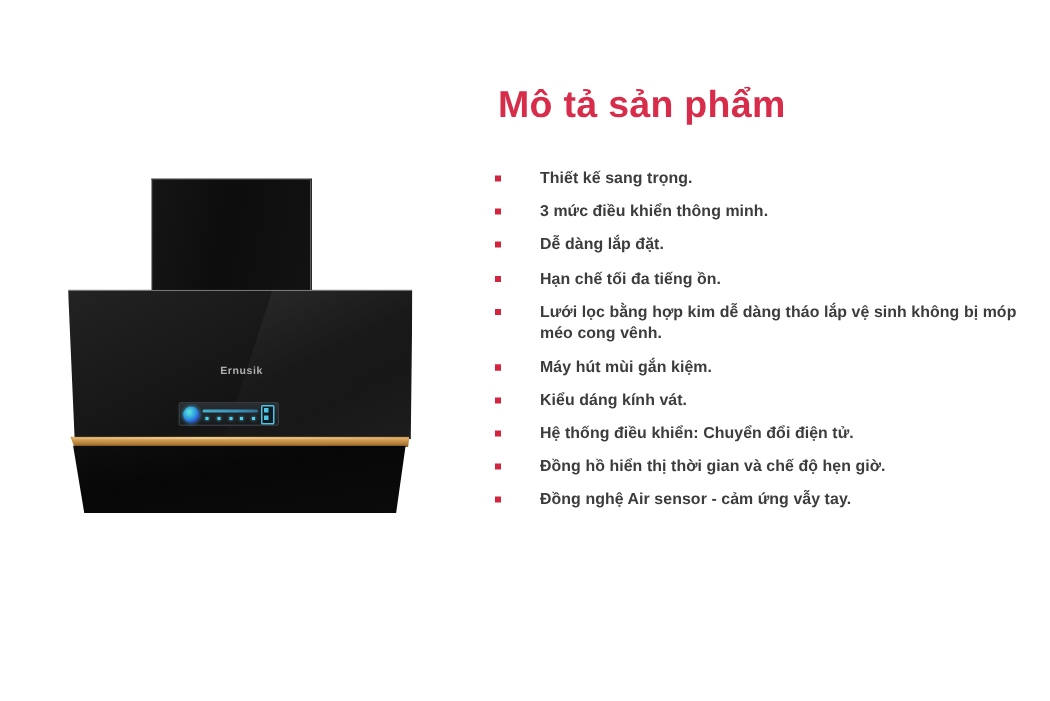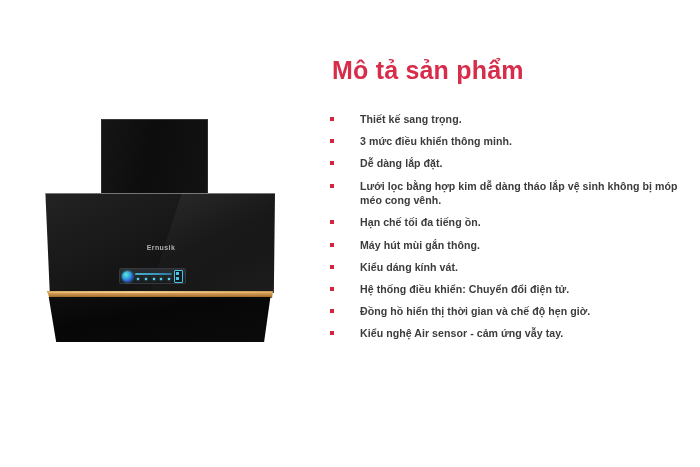--- a/index.html
+++ b/index.html
@@ -317,43 +317,43 @@
       <li class="feature-item">
         <span class="feature-bullet"></span>
         <span class="feature-text">3 mức điều khiển thông minh.</span>
       </li>
       <li class="feature-item">
         <span class="feature-bullet"></span>
         <span class="feature-text">Dễ dàng lắp đặt.</span>
       </li>
       <li class="feature-item">
         <span class="feature-bullet"></span>
+        <span class="feature-text">Hạn chế tối đa tiếng ồn.</span>
+      </li>
+      <li class="feature-item">
+        <span class="feature-bullet"></span>
         <span class="feature-text">Lưới lọc bằng hợp kim dễ dàng tháo lắp vệ sinh không bị móp méo cong vênh.</span>
       </li>
       <li class="feature-item">
         <span class="feature-bullet"></span>
-        <span class="feature-text">Hạn chế tối đa tiếng ồn.</span>
-      </li>
-      <li class="feature-item">
-        <span class="feature-bullet"></span>
-      </li>
-      <li class="feature-item">
-        <span class="feature-bullet"></span>
-        <span class="feature-text">Máy hút mùi gắn thông.</span>
+      </li>
+      <li class="feature-item">
+        <span class="feature-bullet"></span>
+        <span class="feature-text">Máy hút mùi gắn kiệm.</span>
       </li>
       <li class="feature-item">
         <span class="feature-bullet"></span>
         <span class="feature-text">Kiểu dáng kính vát.</span>
       </li>
       <li class="feature-item">
         <span class="feature-bullet"></span>
         <span class="feature-text">Hệ thống điều khiển: Chuyển đổi điện tử.</span>
       </li>
       <li class="feature-item">
         <span class="feature-bullet"></span>
         <span class="feature-text">Đồng hồ hiển thị thời gian và chế độ hẹn giờ.</span>
       </li>
       <li class="feature-item">
         <span class="feature-bullet"></span>
-        <span class="feature-text">Kiểu nghệ Air sensor - cảm ứng vẫy tay.</span>
+        <span class="feature-text">Đồng nghệ Air sensor - cảm ứng vẫy tay.</span>
       </li>
     </ul>
 </div>
 
 </body></html>

